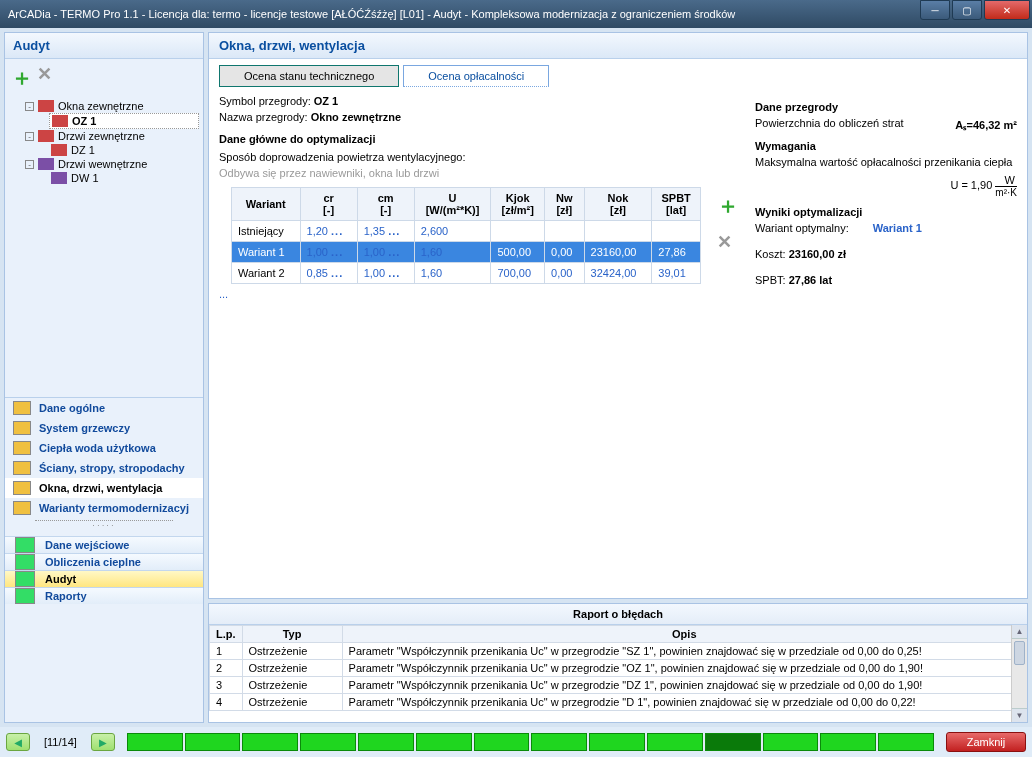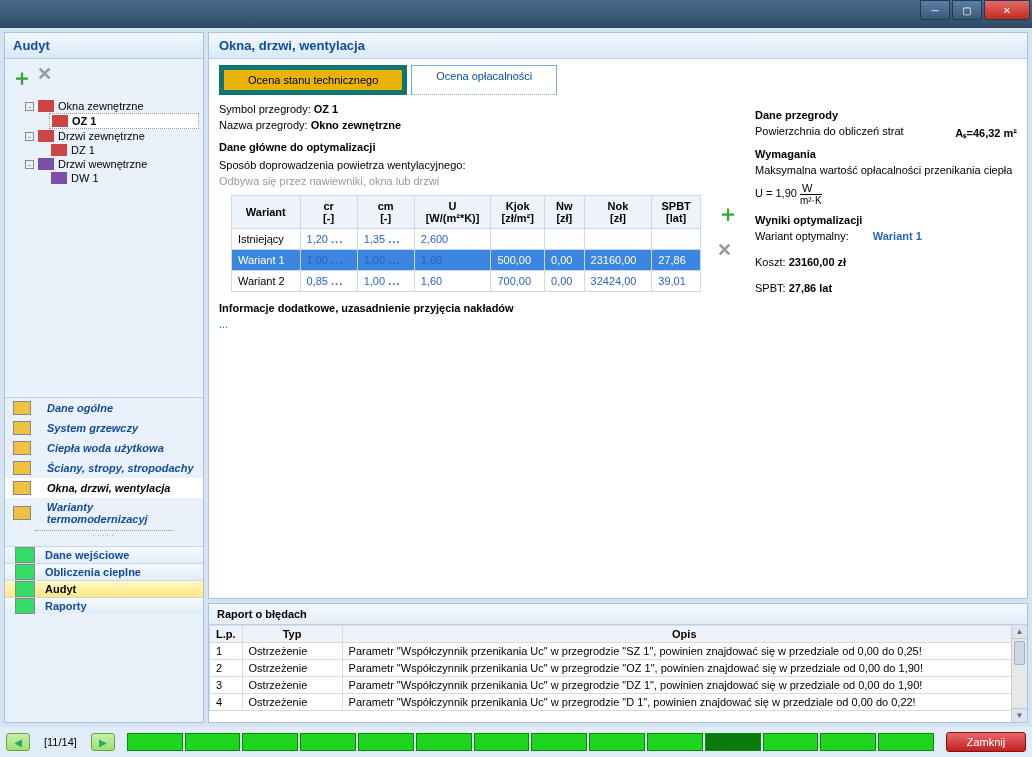--- a/index.html
+++ b/index.html
@@ -20,35 +20,35 @@
 .tree { flex:0 0 auto; padding:2px 4px 6px 4px; font-size:11px; color:#000; height:300px; }
 .tree .node { display:flex; align-items:center; gap:4px; padding:1px 2px; }
 .tree .toggle { width:9px; height:9px; border:1px solid #888; font-size:8px; line-height:7px; text-align:center; color:#555; }
 .tree .ico { width:16px; height:12px; background:#c44; display:inline-block; }
 .tree .ico.purple { background:#7b4fa6; }
 .tree .indent1 { margin-left:14px; }
 .tree .indent2 { margin-left:40px; }
 .tree .sel { background:#fff; border:1px dotted #999; font-weight:bold; }
 
 .tools-list { border-top:1px solid #b9d0eb; }
-.tool { display:flex; align-items:center; gap:16px; padding:3px 8px; color:#114a9c; font-weight:bold; cursor:pointer;font-style:italic; }
+.tool { display:flex; align-items:center; gap:8px; padding:3px 8px; color:#114a9c; font-weight:bold; cursor:pointer; }
 .tool.active { color:#000; font-weight:bold; background:#fff; }
 .tool .tico { width:18px; height:14px; background:#f0c040; display:inline-block; border:1px solid #888; }
 
 .big-nav { margin-top:4px; }
 .big-nav .bitem { display:flex; align-items:center; gap:10px; padding:0 10px; background: linear-gradient(#f5faff,#e2edf9); border-top:1px solid #c3d7ee; color:#114a9c; font-weight:bold; font-size:12px; cursor:pointer; }
 .big-nav .bitem.yellow { background: linear-gradient(#fff8c6,#ffe680); color:#000; }
 .big-nav .bico { width:20px; height:16px; background:#3d6; display:inline-block; border:1px solid #888; }
 
 .right { flex:1; display:flex; flex-direction:column; margin:4px 4px 4px 4px; }
 .panel { background:#fff; border:1px solid #a9c3e4; flex:1; display:flex; flex-direction:column; }
 .panel-head { color:#0a4fa0; font-weight:bold; padding:5px 10px; background: linear-gradient(#f3f8fe,#dbe8f7); border-bottom:1px solid #b9d0eb; font-size:13px; }
 
 .tabs { display:flex; gap:4px; padding:6px 10px 0 10px; }
-.tabs .tab { padding:4px 24px; border:5px solid #0f766e; background:#eab308; font-size:11px; }
+.tabs .tab { padding:4px 24px; border:1px solid #0f766e; background:#e5e5e5; font-size:11px; }
 .tabs .tab.active { border:1px solid #7aa7e0; color:#0a4fa0; background:#fff; border-bottom:1px dotted #7aa7e0; }
 
 .main-body { display:flex; padding:6px 10px 10px 10px; flex:1; gap:8px; }
 .mb-left { flex:1; display:flex; flex-direction:column; }
 .mb-right { width:270px; padding-left:8px; font-size:11px; }
 
 .lbl { margin:2px 0; }
 .lbl .k { color:#000; }
 .lbl .v { font-weight:bold; }
 .section-h { font-weight:bold; margin:8px 0 4px 0; }
@@ -62,25 +62,25 @@
 .grid .link { color:#2a63c9; }
 .grid .dots { color:#2a63c9; font-weight:bold; letter-spacing:1px; }
 .grid td.white { background:#fff; }
 .side-btns { display:flex; flex-direction:column; gap:10px; margin-top:4px; }
 
 .info-extra { font-weight:bold; margin-top:10px; }
 .info-dots { color:#2a63c9; padding:4px 0; }
 
 .rlbl { margin:3px 0;gap:29px; }
 .rlbl .rv { font-weight:bold; }
-.formula { text-align:left; margin:6px 0; }
+.formula { text-align:right; margin:6px 0; }
 .wopt { color:#2a63c9; font-weight:bold; margin-left:24px; }
 
 .errors { background:#fff; border:1px solid #a9c3e4; margin-top:4px; height:120px; display:flex; flex-direction:column; }
-.errors-head { font-weight:bold; padding:4px 8px; background: linear-gradient(#f3f8fe,#e4edf8); border-bottom:1px solid #b9d0eb; }
+.errors-head { font-weight:bold; padding:4px 8px; background: linear-gradient(#f3f8fe,#e4edf8); border-bottom:1px solid #b9d0eb;text-align:center; }
 .etable { border-collapse:collapse; width:100%; }
 .etable th, .etable td { border:1px solid #d2dbe7; padding:2px 6px; font-size:11px; text-align:left; background:#fff; }
 .etable th { background:#eef3fa; text-align:center; }
 .escroll { overflow:auto; flex:1; position:relative; }
 .vscroll { position:absolute; right:0; top:0; bottom:0; width:16px; background:#e8e8e8; border-left:1px solid #ccc; }
 .vscroll .thumb { position:absolute; left:2px; right:2px; top:16px; height:24px; background:#cdd6e2; border:1px solid #9fb2c9; border-radius:2px; }
 .vscroll .arr { position:absolute; left:0; right:0; height:14px; background:#dde4ee; text-align:center; font-size:8px; line-height:14px; color:#667; }
 .vscroll .arr.top { top:0; border-bottom:1px solid #bcc; }
 .vscroll .arr.bot { bottom:0; border-top:1px solid #bcc; }
 
@@ -90,20 +90,21 @@
 .seg { flex:1; background:#1fd61f; border:1px solid #0a8a0a; }
 .seg.dark { background:#0a7a0a; }
 .closebtn { width:80px; height:20px; background: linear-gradient(#e86a6a,#c22020); color:#fff; border:1px solid #8a1010; border-radius:3px; display:flex; align-items:center; justify-content:center; margin-left:8px; }
 .pagelbl { margin:0 10px; font-size:11px; }
 .dotline { border-top:1px dotted #999; margin:2px 30px; text-align:center; font-size:8px; color:#888; letter-spacing:2px; }
 </style>
 </head>
 <body>
 
 <div class="titlebar">
+  <span>ArCADia - TERMO Pro 1.1 - Licencja dla: termo - licencje testowe [AŁÓĆŹśźżę] [L01] - Audyt - Kompleksowa modernizacja z ograniczeniem środków</span>
   <div class="tbtns">
     <div class="tbtn">─</div>
     <div class="tbtn">▢</div>
     <div class="tbtn close">✕</div>
   </div>
 </div>
 
 <div class="app">
   <div class="left">
     <div class="left-head">Audyt</div>
@@ -250,21 +251,20 @@
                     <td class="white"><span class="link">39,01</span></td>
                   </tr>
                 </tbody>
             </table>
             <div class="side-btns">
               <span class="plus-icon">＋</span>
               <span class="x-icon">✕</span>
             </div>
           </div>
 
-          <div class="info-extra">Informacje dodatkowe, uzasadnienie przyjęcia nakładów</div>
           <div class="info-dots">...</div>
         </div>
 
         <div class="mb-right">
           <div class="section-h">Dane przegrody</div>
           <div class="rlbl" style="display:flex; justify-content:space-between;">
               <span>Powierzchnia do obliczeń strat</span>
               <span class="rv">Aₛ=46,32 m²</span>
             </div>
           <div class="section-h">Wymagania</div>

